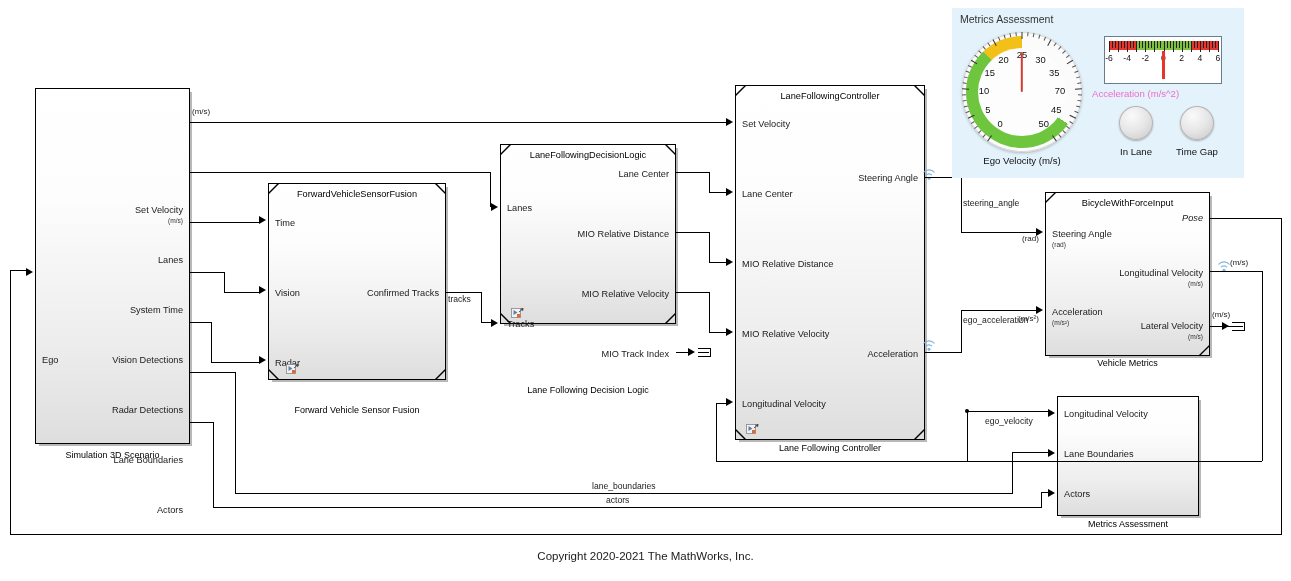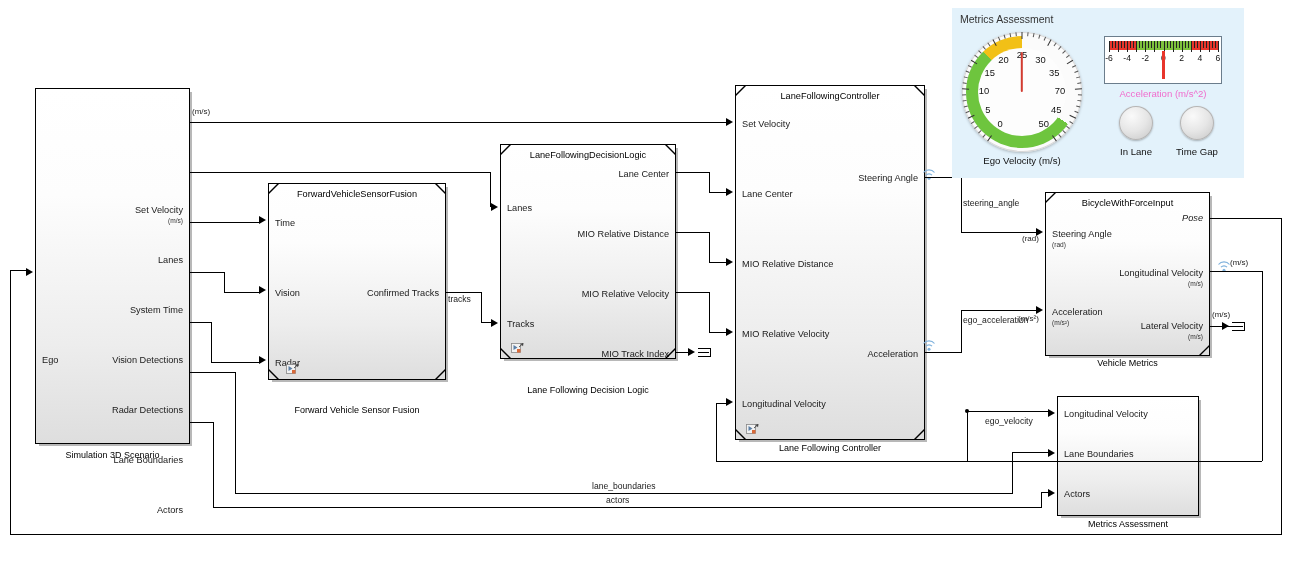--- a/index.html
+++ b/index.html
@@ -76,21 +76,21 @@
   .gauge-label{position:absolute;left:0;width:120px;top:123px;text-align:center;
         font-size:9.6px;color:#111;}
 
   .lgauge{position:absolute;left:152px;top:28px;width:118px;height:48px;
         background:#fff;border:1.3px solid #6b7d8c;box-sizing:border-box;}
   .lband{position:absolute;left:4px;top:4px;width:109px;height:9px;}
   .ltick{position:absolute;top:4px;width:1px;height:9px;background:#222;}
   .lnum{position:absolute;top:16px;font-size:8.6px;color:#111;
         transform:translateX(-50%);}
   .lneedle{position:absolute;width:3px;background:#e8352b;}
-  .lgauge-label{position:absolute;left:140px;top:80px;width:142px;text-align:center;
+  .lgauge-label{position:absolute;left:140px;top:80px;width:142px;
         font-size:9.6px;color:#f06ccd;}
 
   .lamp{position:absolute;width:34px;height:34px;border-radius:50%;
         background:radial-gradient(circle at 38% 30%,#fafafa 0%,#e6e6e6 48%,#c4c4c4 100%);
         box-shadow:0 1px 2px rgba(0,0,0,.28),0 0 0 1px #b5b5b5 inset;}
   .lamp-label{position:absolute;width:70px;text-align:center;font-size:9.6px;color:#111;}
 
   .copyright{position:absolute;left:0;top:550px;width:1291px;text-align:center;
         font-size:11.5px;color:#1a1a1a;}
 </style>
@@ -150,21 +150,21 @@
         <line x1="8" y1="4" x2="12" y2="0.6" stroke="#444" stroke-width=".9"></line>
         <polygon points="12.5,0 9.3,0.6 12,3.2" fill="#444"></polygon>
       </svg>
     </span>
   </div>
   <div class="arr" style="left:259px;top:216px;"></div>
   <div class="arr" style="left:259px;top:286px;"></div>
   <div class="arr" style="left:259px;top:356px;"></div>
   <div class="blk-caption" style="left:268px;top:405px;width:178px;">Forward Vehicle Sensor Fusion</div>
 
-  <div class="blk" style="left:500px;top:144px;width:176px;height:215px;">
+  <div class="blk" style="left:500px;top:144px;width:176px;height:180px;">
     <div class="hdr">LaneFollowingDecisionLogic</div>
     <span class="plabel" style="left:6px;top:58px;">Lanes</span>
     <span class="plabel" style="left:6px;top:174px;">Tracks</span>
     <span class="plabel r" style="right:6px;top:24px;">Lane Center</span>
     <span class="plabel r" style="right:6px;top:84px;">MIO Relative Distance</span>
     <span class="plabel r" style="right:6px;top:144px;">MIO Relative Velocity</span>
     <span class="plabel r" style="right:6px;top:204px;">MIO Track Index</span>
     <span class="cut" style="left:-1px;top:-1px;">
       <svg width="11" height="11">
           <line x1="0" y1="11" x2="11" y2="0" stroke="#000" stroke-width="1.4"></line>
@@ -621,13 +621,14 @@
       <div class="lneedle" id="lneedle" style="left: 57px; top: 14px; height: 28px;"></div>
     </div>
     <div class="lgauge-label">Acceleration (m/s^2)</div>
 
     <div class="lamp" style="left:167px;top:98px;"></div>
     <div class="lamp-label" style="left:149px;top:138px;">In Lane</div>
     <div class="lamp" style="left:228px;top:98px;"></div>
     <div class="lamp-label" style="left:210px;top:138px;">Time Gap</div>
   </div>
 
+  <div class="copyright">Copyright 2020-2021 The MathWorks, Inc.</div>
 </div>
 
 </body></html>

